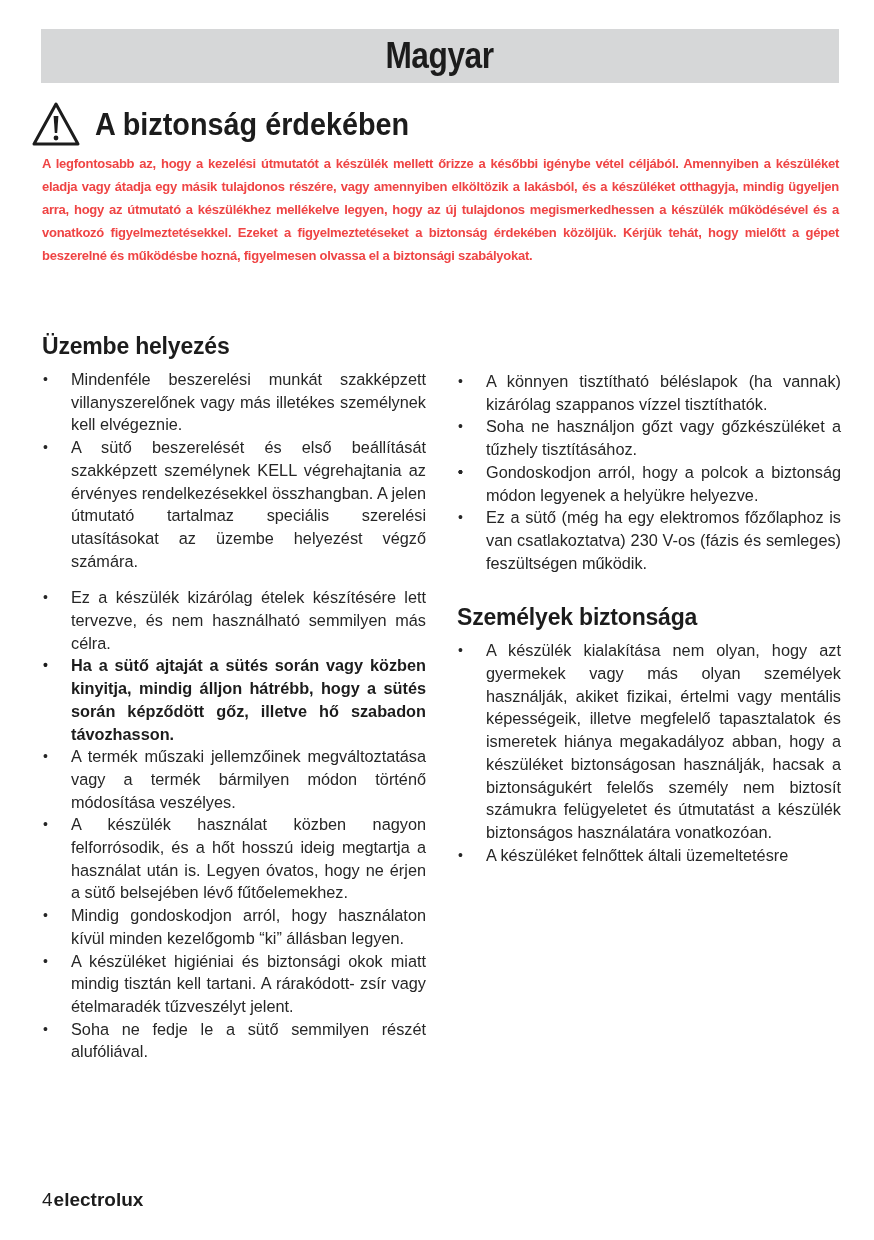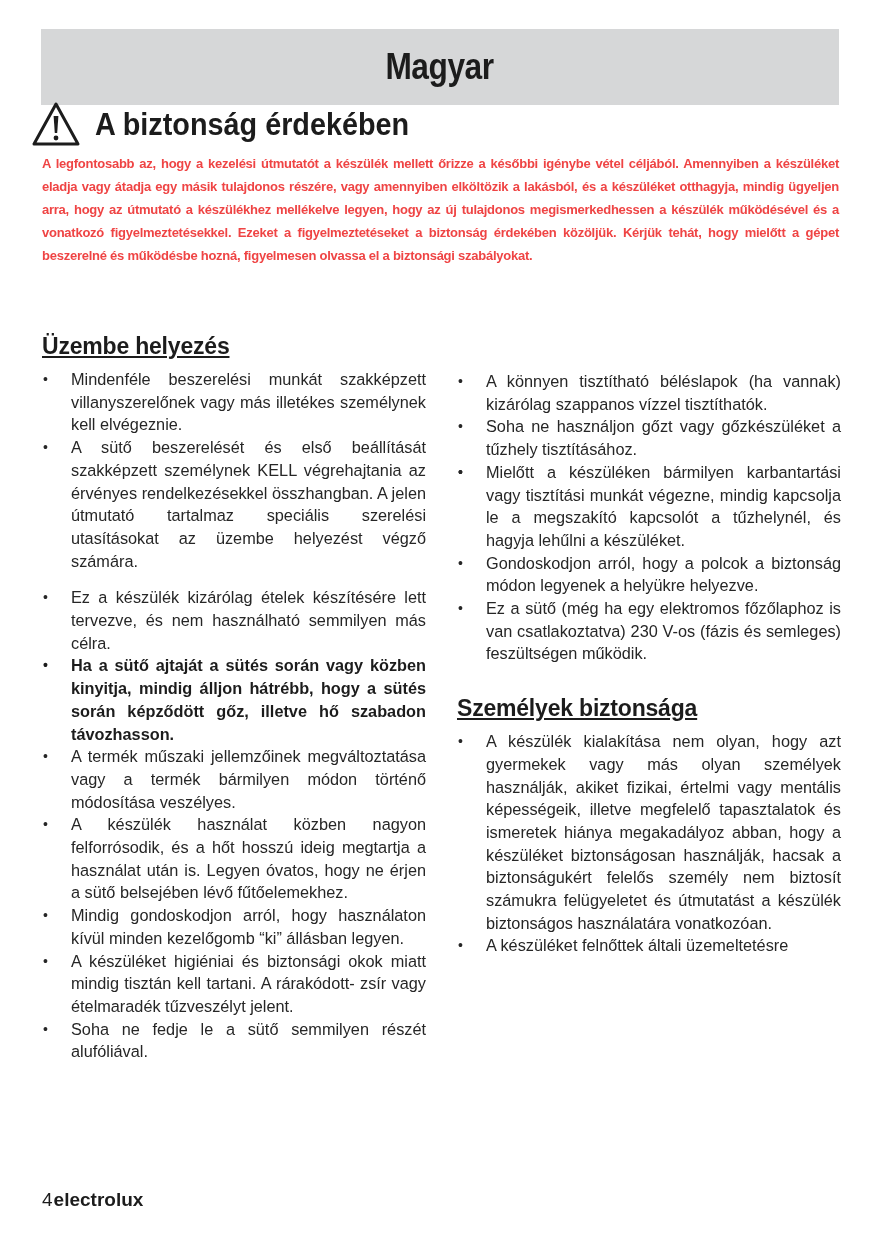--- a/index.html
+++ b/index.html
@@ -1,21 +1,21 @@
 <!DOCTYPE html>
 <html><head>
   <meta charset="utf-8">
   <style>
     html, body { margin: 0; padding: 0; background: #ffffff; }
     body {
       width: 874px; height: 1240px; position: relative; overflow: hidden;
       font-family: "Liberation Sans", sans-serif; color: #1a1a1a;
     }
     .lang-bar {
-      position: absolute; left: 41px; top: 29px; width: 798px; height: 76px;
+      position: absolute; left: 41px; top: 29px; width: 798px; height: 54px;
       background: #d6d7d8; display: flex; align-items: center; justify-content: center;
     }
     .lang-bar h1 {
       margin: 0; font-size: 36px; font-weight: bold; letter-spacing: -0.5px;
       transform: scaleX(0.88); color: #1c1c1c;
     }
     .title-row {
       position: absolute; left: 31px; top: 101px; display: flex; align-items: center;
     }
     .title-row svg { width: 50px; height: 46px; margin-right: 14px; }
@@ -27,21 +27,20 @@
       position: absolute; left: 42px; top: 153px; width: 797px;
       font-size: 13px; font-weight: bold; line-height: 22.9px; text-align: justify;
       color: #ef4444; letter-spacing: -0.25px;
     }
     .col { position: absolute; width: 384px; }
     .col-left { left: 42px; top: 333px; }
     .col-right { left: 457px; top: 370px; }
     .sec-h {
       margin: 0 0 8px 0; font-size: 23px; font-weight: bold; color: #1c1c1c;
       letter-spacing: -0.2px;
-      text-decoration: underline;
     }
     ul { list-style: none; margin: 0; padding: 0; }
     li {
       position: relative; padding-left: 29px;
       font-size: 16.3px; line-height: 22.7px; text-align: justify;
       color: #262626;
     }
     li .bullet {
       position: absolute; left: 1px; top: 0; font-size: 14px; line-height: 22.7px;
     }
@@ -87,21 +86,21 @@
     <li><span class="bullet">•</span><span>A készüléket higiéniai és biztonsági okok miatt mindig tisztán kell tartani. A rárakódott- zsír vagy ételmaradék tűzveszélyt jelent.</span></li>
     <li><span class="bullet">•</span><span>Soha ne fedje le a sütő semmilyen részét alufóliával.</span></li>
   </ul>
 </div>
 
 <div class="col col-right">
   <ul>
     <li><span class="bullet">•</span><span>A könnyen tisztítható béléslapok (ha vannak) kizárólag szappanos vízzel tisztíthatók.</span></li>
     <li><span class="bullet">•</span><span>Soha ne használjon gőzt vagy gőzkészüléket a tűzhely tisztításához.</span></li>
     <li><span class="bullet">•</span></li>
-    <li><span class="bullet">•</span><span>Mielőtt a készüléken bármilyen karbantartási vagy tisztítási munkát végezne, mindig kapcsolja le a megszakító kapcsolót a tűzhelynél, és hagyja lehűlni a készüléket.</span></li>
+    <li><span class="bullet">•</span></li>
     <li><span class="bullet">•</span><span>Gondoskodjon arról, hogy a polcok a biztonság módon legyenek a helyükre helyezve.</span></li>
     <li><span class="bullet">•</span><span>Ez a sütő (még ha egy elektromos főzőlaphoz is van csatlakoztatva) 230 V-os (fázis és semleges) feszültségen működik.</span></li>
   </ul>
   <div style="height:30px"></div>
   <h3 class="sec-h">Személyek biztonsága</h3>
   <ul>
     <li><span class="bullet">•</span><span>A készülék kialakítása nem olyan, hogy azt gyermekek vagy más olyan személyek használják, akiket fizikai, értelmi vagy mentális képességeik, illetve megfelelő tapasztalatok és ismeretek hiánya megakadályoz abban, hogy a készüléket biztonságosan használják, hacsak a biztonságukért felelős személy nem biztosít számukra felügyeletet és útmutatást a készülék biztonságos használatára vonatkozóan.</span></li>
     <li><span class="bullet">•</span><span>A készüléket felnőttek általi üzemeltetésre</span></li>
   </ul>
 </div>

